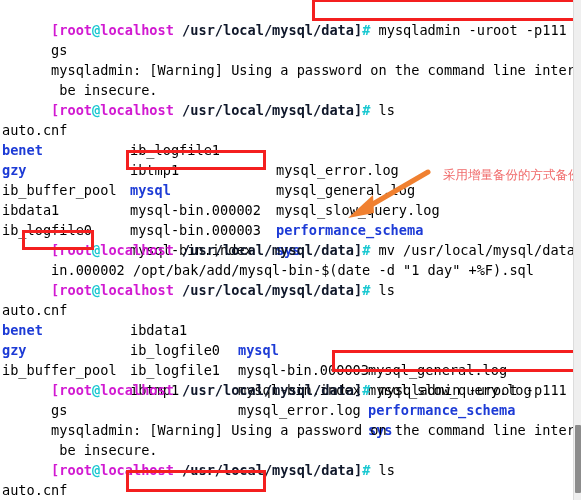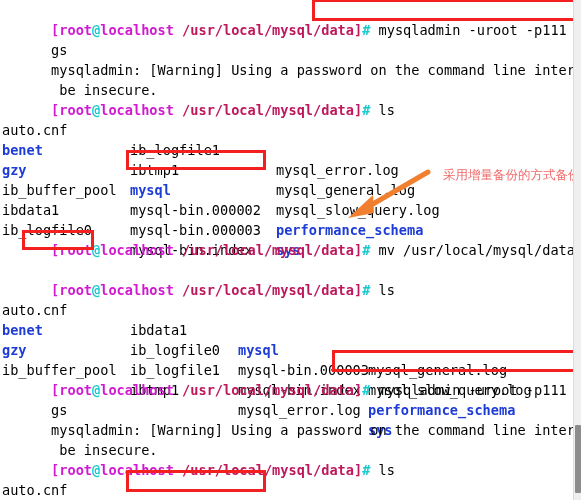--- a/index.html
+++ b/index.html
@@ -32,21 +32,21 @@
     height: 20px;
     line-height: 20px;
     font-size: 13.6px;
     white-space: pre;
     color: #000000;
     letter-spacing: 0px;
   }
   .seg { white-space: pre; }
   .c-user   { color: #d119d1; font-weight: bold; }
   .c-at     { color: #19c8d1; font-weight: bold; }
-  .c-path   { color: #be185d; font-weight: bold; }
+  .c-path   { color: #0f172a; font-weight: bold; }
   .c-hash   { color: #19c8d1; font-weight: bold; }
   .c-plain  { color: #000000; }
   .c-dir    { color: #1d3bd6; font-weight: bold; }
 
   
   .hl {
     position: absolute;
     border: 3px solid #f41f1f;
     box-sizing: border-box;
     pointer-events: none;
@@ -136,20 +136,23 @@
       <span class="seg c-dir" style="position:absolute;left:274px">sys</span>
     </div>
     <div class="line" style="top:200px">
       <span class="seg" style="position:absolute;left:0px">ib_logfile0</span>
       <span class="seg" style="position:absolute;left:128px">mysql-bin.index</span>
     </div>
 
     <div class="line" style="top:220px">
       <span class="seg c-user">[root</span><span class="seg c-at">@</span><span class="seg c-user">localhost</span><span class="seg c-plain"> </span><span class="seg c-path">/usr/local/mysql/data]</span><span class="seg c-hash">#</span><span class="seg c-plain"> </span><span class="seg c-plain">mv /usr/local/mysql/data/mysql-b</span>
     </div>
+    <div class="line" style="top:240px">
+      <span class="seg c-plain">in.000002 /opt/bak/add/mysql-bin-$(date -d "1 day" +%F).sql</span>
+    </div>
 
     <div class="line" style="top:260px">
       <span class="seg c-user">[root</span><span class="seg c-at">@</span><span class="seg c-user">localhost</span><span class="seg c-plain"> </span><span class="seg c-path">/usr/local/mysql/data]</span><span class="seg c-hash">#</span><span class="seg c-plain"> </span><span class="seg c-plain">ls</span>
     </div>
 
     <div class="line" style="top:280px">
       <span class="seg" style="position:absolute;left:0px">auto.cnf</span>
       <span class="seg" style="position:absolute;left:128px">ibdata1</span>
       <span class="seg c-dir" style="position:absolute;left:236px">mysql</span>
       <span class="seg" style="position:absolute;left:366px">mysql_general.log</span>

